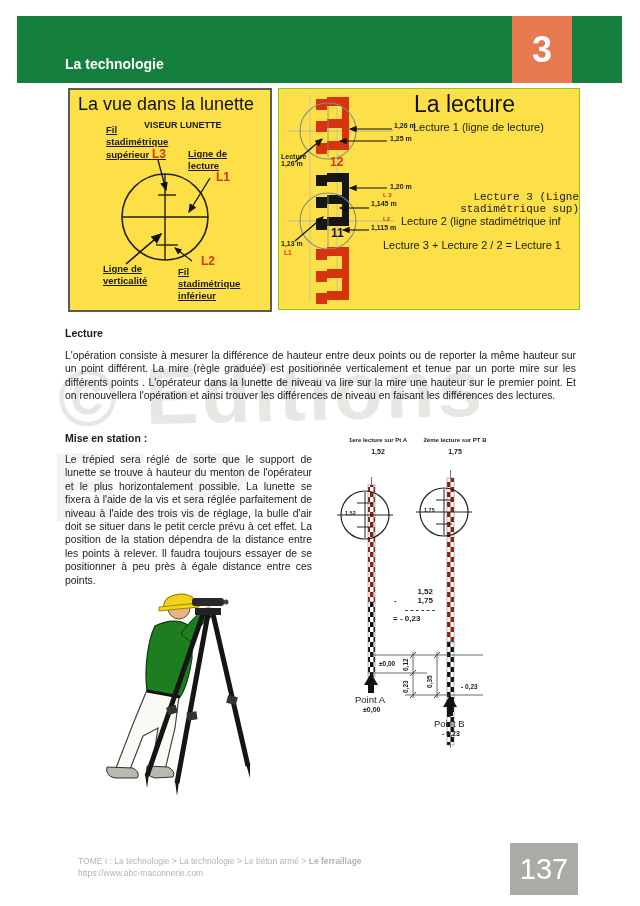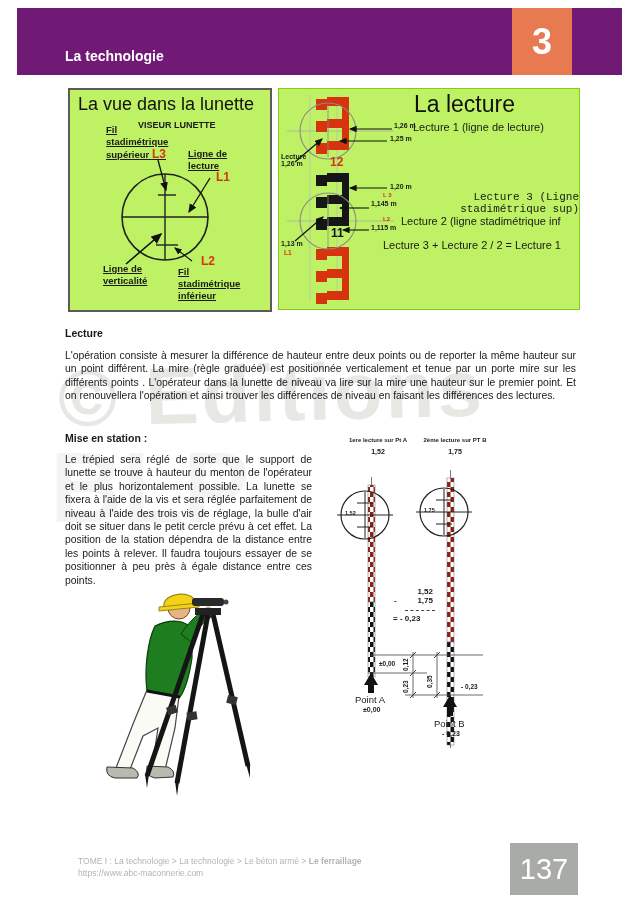--- a/index.html
+++ b/index.html
@@ -5,37 +5,37 @@
   html,body{margin:0;padding:0;background:#fff;}
   .page{position:relative;width:640px;height:906px;background:#ffffff;overflow:hidden;
         font-family:"Liberation Sans", sans-serif;color:#1a1a1a;}
   .abs{position:absolute;}
   .preline{white-space:pre-line;}
   .red{color:#d63511;}
   .bold{font-weight:bold;}
   .center{text-align:center;}
 
   
-  .header-bar{position:absolute;left:17px;top:8px;width:605px;height:67px;background:#701a75;z-index:2;}
+  .header-bar{position:absolute;left:17px;top:16px;width:605px;height:67px;background:#15803d;z-index:2;}
   .header-title{position:absolute;left:48px;bottom:11px;color:#fff;font-size:14px;font-weight:bold;}
   .chapter-box{position:absolute;left:495px;top:0;width:60px;height:67px;background:#e87a52;
                display:flex;align-items:center;justify-content:center;color:#fff;font-size:36px;font-weight:bold;}
 
   
   .wm1{position:absolute;left:58px;top:348px;font-size:80px;font-weight:bold;letter-spacing:3px;
        color:#e7e7e4;transform:rotate(-1.5deg);z-index:0;}
   .wm2{position:absolute;left:50px;top:430px;font-size:100px;font-weight:bold;
        color:rgba(150,150,145,0.10);z-index:0;}
 
   
-  .panel{position:absolute;background:#bef264;z-index:1;}
+  .panel{position:absolute;background:#fde047;z-index:1;}
   .panel-left{left:68px;top:88px;width:200px;height:220px;border:2px solid #5a5a5a;}
   .panel-right{left:278px;top:88px;width:300px;height:220px;border:1px solid #84cc16;}
   .pl-title{position:absolute;left:8px;top:4px;font-size:18px;color:#111;}
-  .pl-viseur{position:absolute;left:68px;top:30px;font-size:9px;font-weight:bold;}
+  .pl-viseur{position:absolute;left:74px;top:30px;font-size:9px;font-weight:bold;}
   .pl-lbl{position:absolute;font-size:9.5px;font-weight:bold;line-height:12px;text-decoration:underline;}
   .pl-l1{position:absolute;font-size:12px;font-weight:bold;}
   .pr-title{position:absolute;left:135px;top:2px;font-size:23px;color:#111;}
   .pr-m{position:absolute;font-size:7px;font-weight:bold;}
   .pr-sm{position:absolute;font-size:6px;font-weight:bold;}
   .pr-line{position:absolute;font-size:11px;text-align:right;}
   .rod-num{position:absolute;font-size:12px;font-weight:bold;}
   svg{display:block;}
 
   

